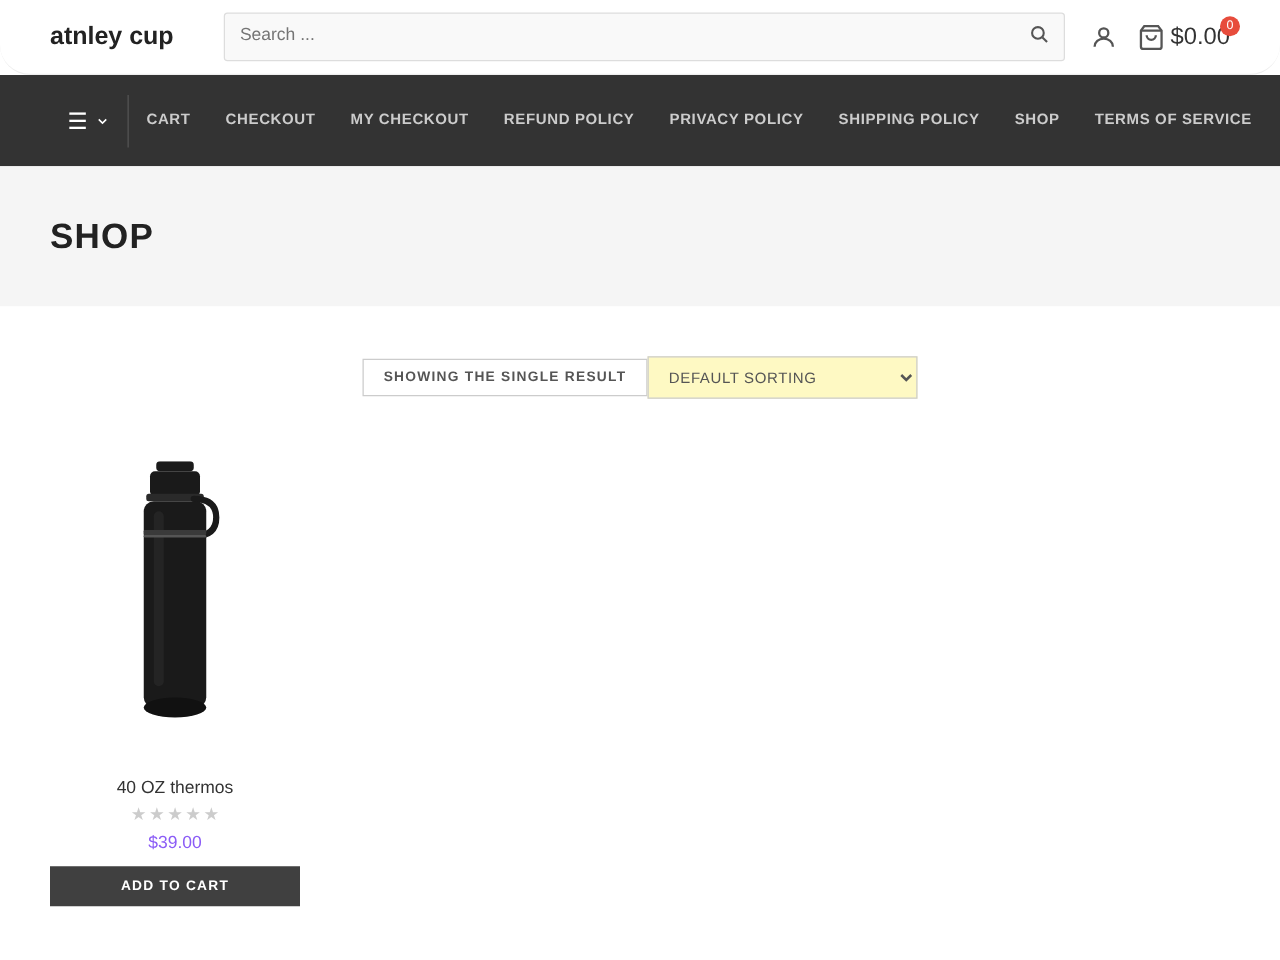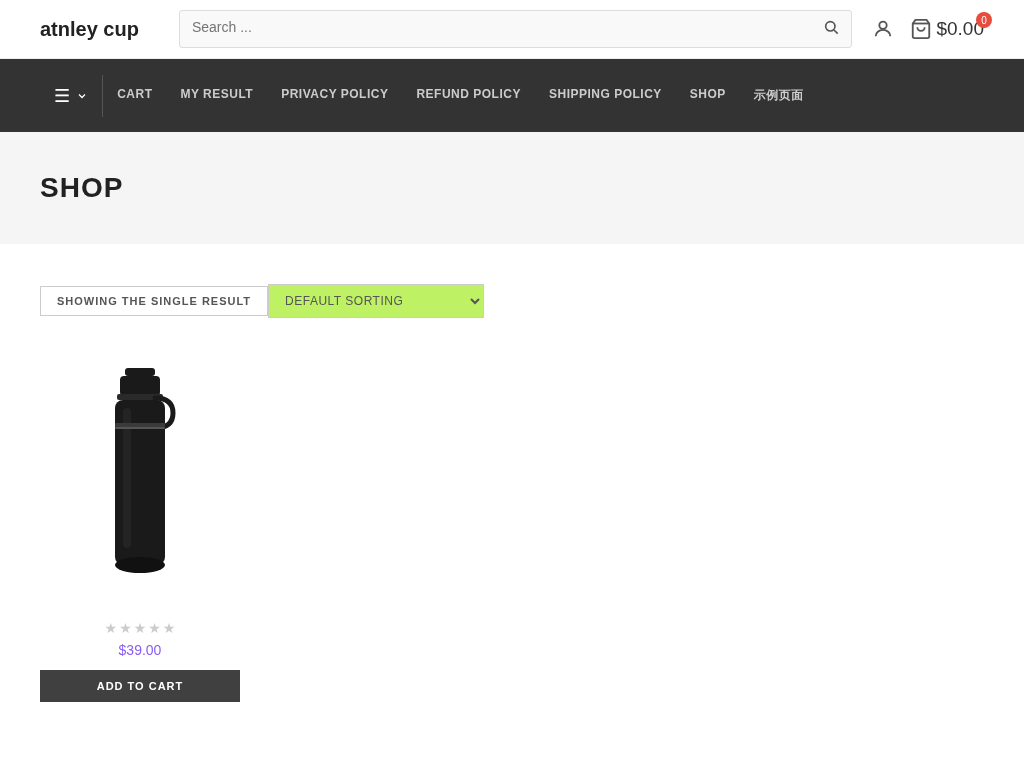--- a/index.html
+++ b/index.html
@@ -5,20 +5,21 @@
     * { margin: 0; padding: 0; box-sizing: border-box; }
     body { font-family: Arial, sans-serif; font-size: 14px; color: #333; background: #fff; }
 
     
     .header {
       display: flex;
       align-items: center;
       padding: 10px 40px;
       border-bottom: 1px solid #eee;
       gap: 20px;
+      border-radius: 24px;
     }
     .logo {
       font-size: 20px;
       font-weight: bold;
       color: #222;
       white-space: nowrap;
       text-decoration: none;
       margin-right: 20px;
     }
     .search-form {
@@ -130,36 +131,36 @@
       letter-spacing: 1px;
     }
 
     
     .shop-content {
       padding: 40px 40px;
     }
     .shop-toolbar {
       display: flex;
       align-items: center;
-      justify-content: flex-start;
+      justify-content: center;
       margin-bottom: 30px;
     }
     .result-count {
       border: 1px solid #ccc;
       padding: 8px 16px;
       font-size: 11px;
       font-weight: bold;
       letter-spacing: 1px;
       color: #555;
       background: #fff;
     }
     .sort-select {
       padding: 8px 30px 8px 12px;
       border: 1px solid #ccc;
-      background: #bef264;
+      background: #fef9c3;
       font-size: 12px;
       color: #555;
       cursor: pointer;
       appearance: auto;
       min-width: 200px;
       letter-spacing: 0.5px;
     }
 
     
     .products-grid {
@@ -263,33 +264,39 @@
     <span>☰</span>
     <svg width="12" height="12" viewBox="0 0 24 24" fill="none" stroke="#fff" stroke-width="2.5">
       <polyline points="6 9 12 15 18 9"></polyline>
     </svg>
   </button>
   <ul class="nav-links">
     <li>
       <a href="#">CART</a>
     </li>
     <li>
-      <a href="#">MY RESULT</a>
+      <a href="#">CHECKOUT</a>
+    </li>
+    <li>
+      <a href="#">MY CHECKOUT</a>
+    </li>
+    <li>
+      <a href="#">REFUND POLICY</a>
     </li>
     <li>
       <a href="#">PRIVACY POLICY</a>
     </li>
     <li>
-      <a href="#">REFUND POLICY</a>
-    </li>
-    <li>
       <a href="#">SHIPPING POLICY</a>
     </li>
     <li>
       <a href="#">SHOP</a>
+    </li>
+    <li>
+      <a href="#">TERMS OF SERVICE</a>
     </li>
     <li>
       <a href="#">示例页面</a>
     </li>
   </ul>
 </nav>
 
 <section class="shop-hero">
   <h1 class="shop-title">SHOP</h1>
 </section>
@@ -327,20 +334,21 @@
 
           <rect x="28" y="40" width="8" height="140" rx="4" fill="#2d2d2d" opacity="0.5"></rect>
 
           <ellipse cx="45" cy="197" rx="25" ry="8" fill="#111"></ellipse>
 
           <rect x="20" y="55" width="50" height="4" rx="1" fill="#3a3a3a"></rect>
           <rect x="20" y="59" width="50" height="2" rx="1" fill="#555"></rect>
         </svg>
       </div>
 
+      <div class="product-name">40 OZ thermos</div>
 
       <div class="product-rating">
         <span class="star empty">★</span>
         <span class="star empty">★</span>
         <span class="star empty">★</span>
         <span class="star empty">★</span>
         <span class="star empty">★</span>
       </div>
 
       <div class="product-price">$39.00</div>

